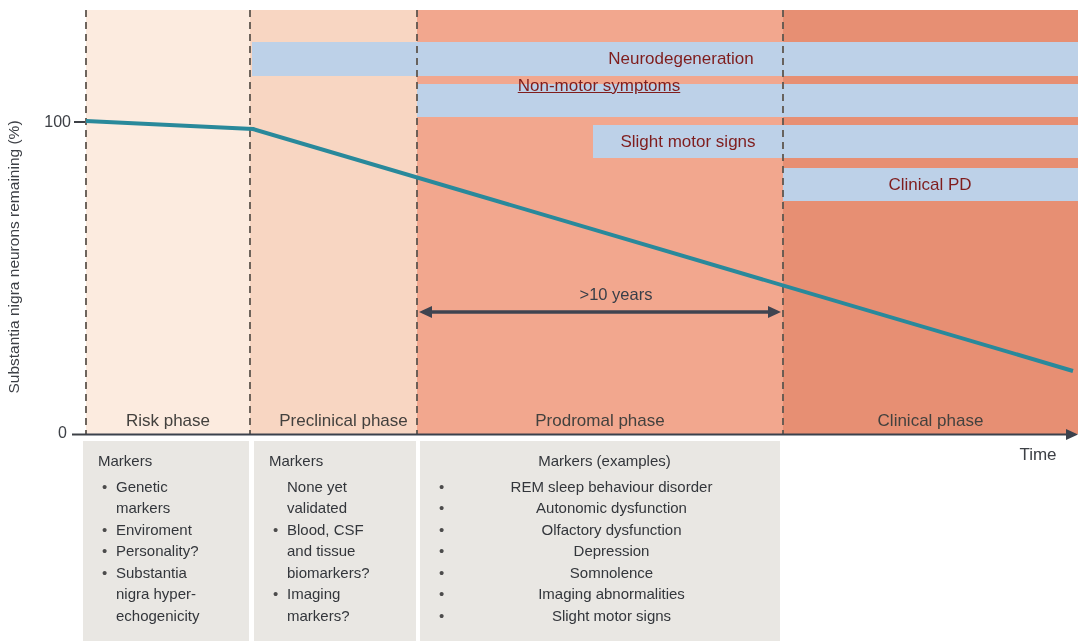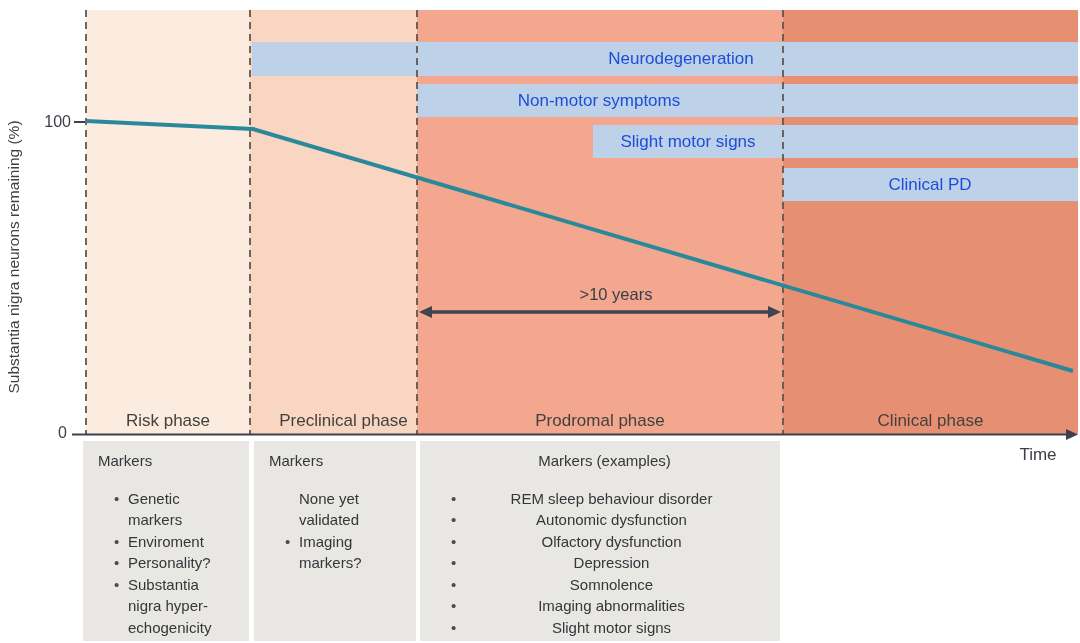--- a/index.html
+++ b/index.html
@@ -15,24 +15,24 @@
   .band-cli{left:783px;width:295px;background:#e78f73;}
 
   .sbar{position:absolute;background:#bdd1e8;}
   .bar-neuro{left:252px;top:42px;width:826px;height:34px;}
   .bar-nonmotor{left:417px;top:84px;width:661px;height:33px;}
   .bar-slight{left:593px;top:125px;width:485px;height:33px;}
   .bar-clinpd{left:783px;top:168px;width:295px;height:33px;}
 
   .bar-label{
     position:absolute;transform:translateX(-50%);
-    font-size:17px;color:#1d4ed8;white-space:nowrap;
+    font-size:17px;color:#7f1d1d;white-space:nowrap;
   }
   .lbl-neuro{left:681px;top:42px;line-height:34px;}
-  .lbl-nonmotor{left:599px;top:84px;line-height:33px;}
+  .lbl-nonmotor{left:599px;top:69px;line-height:33px;text-decoration:underline;}
   .lbl-slight{left:688px;top:125px;line-height:33px;}
   .lbl-clinpd{left:930px;top:168px;line-height:33px;}
 
   .phase-label{
     position:absolute;top:408px;height:26px;line-height:26px;
     text-align:center;font-size:17px;color:#43413e;white-space:nowrap;
   }
   .pl-risk{left:86px;width:164px;}
   .pl-pre{left:260px;width:167px;}
   .pl-pro{left:417px;width:366px;}
@@ -56,21 +56,21 @@
 
   .marker-box{
     position:absolute;top:441px;height:200px;background:#e9e7e3;
     box-sizing:border-box;padding:9px 6px 0 15px;
     font-size:15px;line-height:21.5px;color:#33363b;
   }
   .mbox-1{left:83px;width:166px;}
   .mbox-2{left:254px;width:162px;}
   .mbox-3{left:420px;width:360px;text-align:center;}
   .marker-box .heading{margin:0 0 0 0;}
-  .marker-box ul{list-style:none;margin:16px;padding:0;}
+  .marker-box ul{list-style:none;margin:4px;padding:0;}
   .mbox-1 ul,.mbox-2 ul{max-width:114px;}
   .marker-box li{position:relative;padding-left:14px;}
   .marker-box li.bullet::before{
     content:"\2022";position:absolute;left:0;top:0;color:#4c4c4c;
   }
 </style>
 </head>
 <body>
 
 <div id="canvas">
@@ -128,20 +128,21 @@
       <li class="bullet">Enviroment</li>
       <li class="bullet">Personality?</li>
       <li class="bullet">Substantia nigra hyper-echogenicity</li>
     </ul>
   </div>
 
   <div class="marker-box mbox-2">
     <div class="heading">Markers</div>
     <ul>
       <li>None yet validated</li>
+      <li class="bullet">Blood, CSF and tissue biomarkers?</li>
       <li class="bullet">Imaging markers?</li>
     </ul>
   </div>
 
   <div class="marker-box mbox-3">
     <div class="heading">Markers (examples)</div>
     <ul>
       <li class="bullet">REM sleep behaviour disorder</li>
       <li class="bullet">Autonomic dysfunction</li>
       <li class="bullet">Olfactory dysfunction</li>

